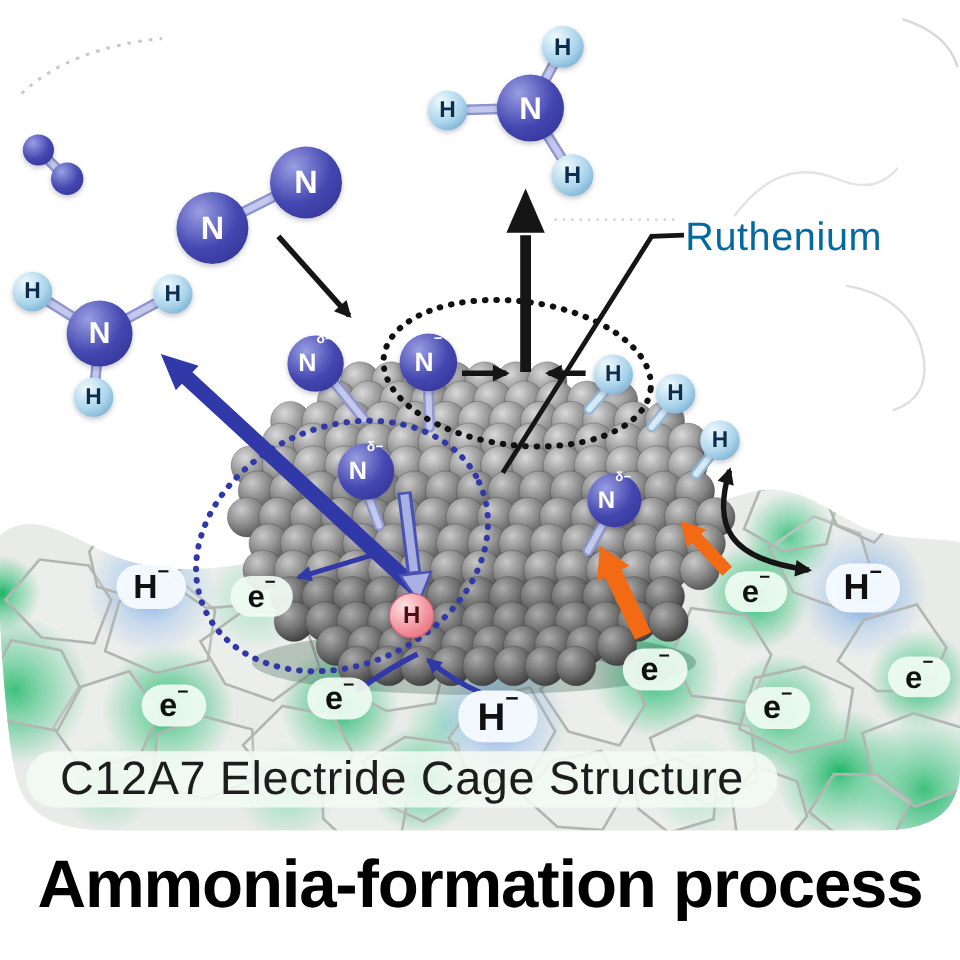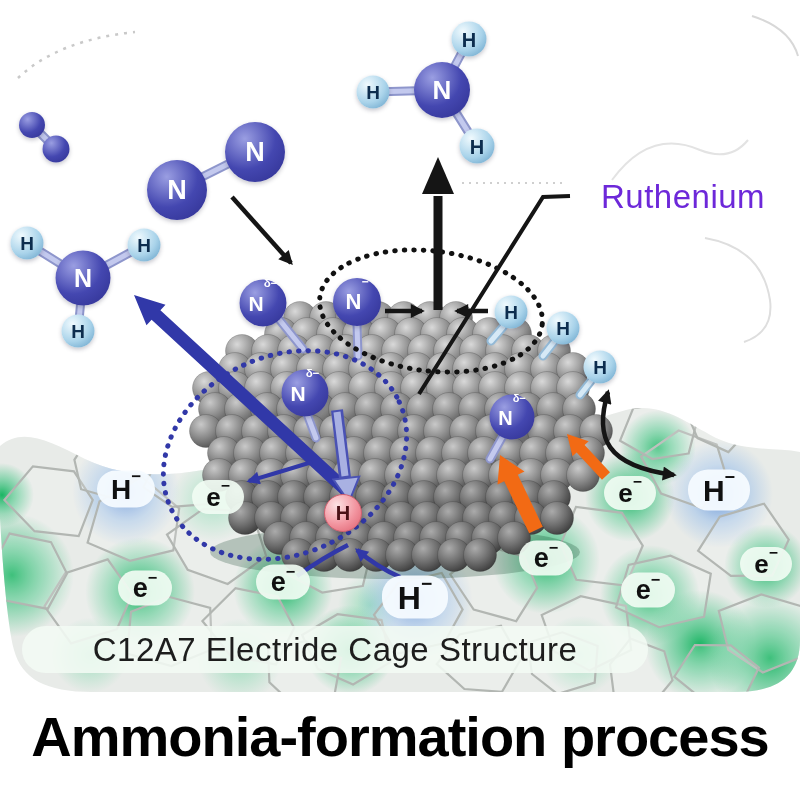--- a/index.html
+++ b/index.html
@@ -20,25 +20,25 @@
   .atom .sup{font-size:.55em;align-self:flex-start;margin-top:-.15em;}
 
   
   .pill{position:absolute;transform:translate(-50%,-50%);display:flex;align-items:center;justify-content:center;
         font-weight:bold;color:#101010;line-height:1;}
   .e-pill{background:rgba(241,252,243,.92);border-radius:18px;}
   .hm-pill{background:rgba(245,251,255,.95);border-radius:20px;}
   .pill .sup{font-size:.6em;align-self:flex-start;margin-top:-.1em;}
 
   
-  .cat-label{position:absolute;left:601px;top:178px;font-size:33px;line-height:37px;color:#6d28d9;
+  .cat-label{position:absolute;left:571px;top:178px;font-size:33px;line-height:37px;color:#0369a1;
              letter-spacing:.5px;}
   .banner{position:absolute;left:22px;top:626px;width:626px;height:47px;border-radius:24px;
           background:rgba(243,251,244,.88);display:flex;align-items:center;justify-content:center;
-          font-size:33px;color:#1d1d1d;letter-spacing:.5px;}
+          font-size:39px;color:#1d1d1d;letter-spacing:.5px;}
   .title{position:absolute;left:0;top:704px;width:800px;text-align:center;font-size:56px;font-weight:bold;
          color:#000;letter-spacing:-1px;}
 </style>
 </head>
 <body>
 
 <div class="stage">
 
 <svg width="800" height="800" viewBox="0 0 800 800">
   <defs>

